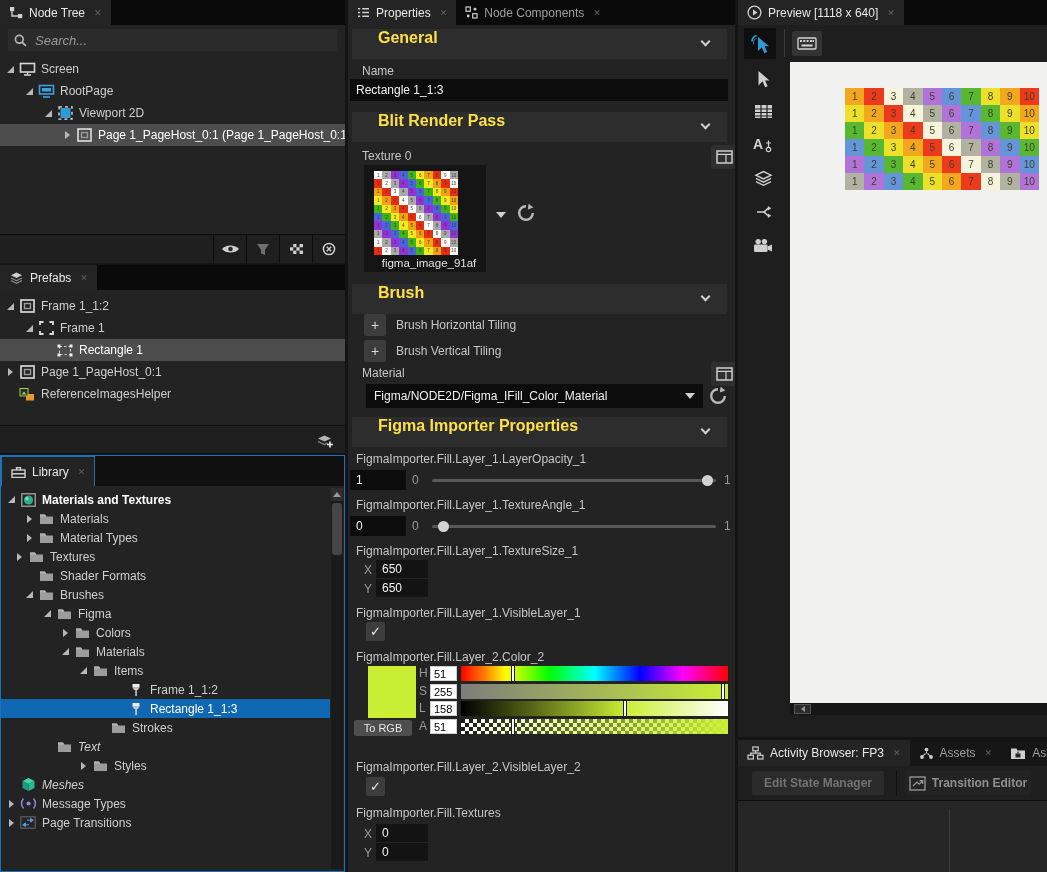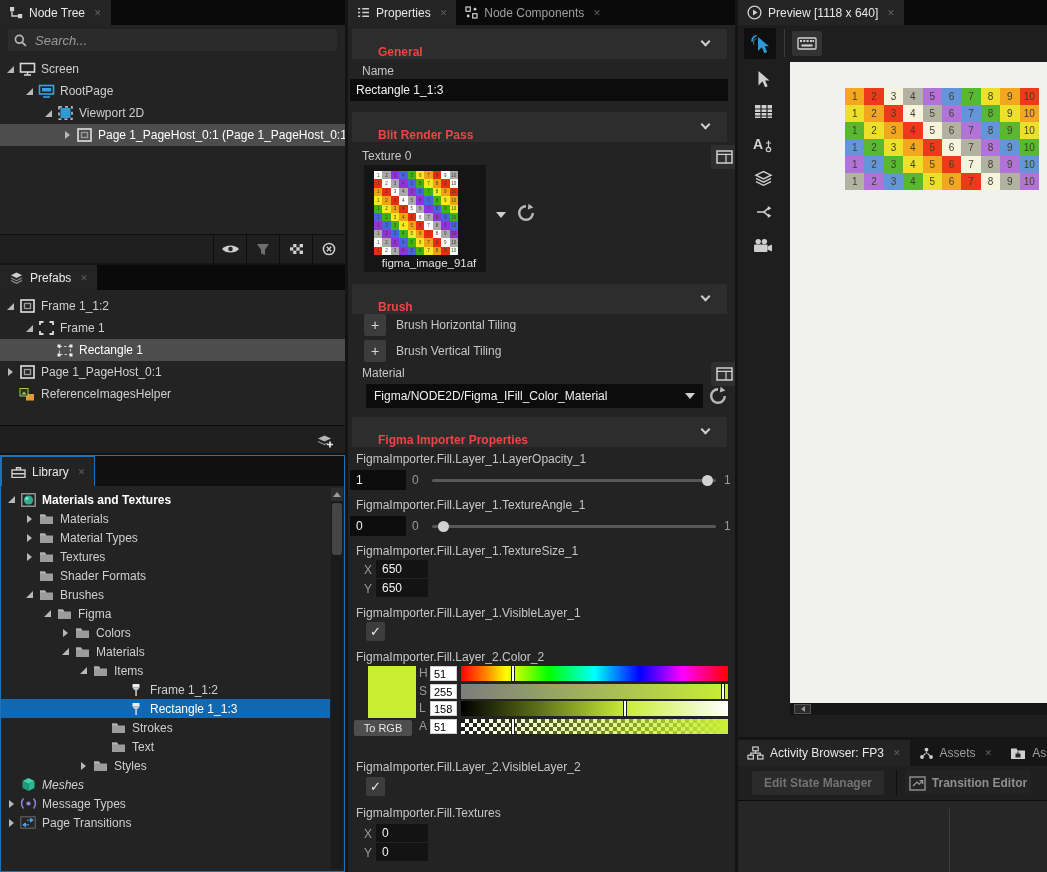--- a/index.html
+++ b/index.html
@@ -4,21 +4,21 @@
 <style>
   html,body{margin:0;padding:0;background:#141414;}
   *{box-sizing:border-box;}
   body{font-family:"Liberation Sans","DejaVu Sans",sans-serif;font-size:12px;color:#c8c8c8;}
   .app{position:relative;width:1047px;height:872px;background:#141414;overflow:hidden;}
   .panel{position:absolute;background:#232323;overflow:hidden;}
   .tabbar{position:absolute;left:0;right:0;top:0;height:25px;background:#0a0a0a;display:flex;align-items:stretch;overflow:hidden;}
   .tab{display:flex;align-items:center;gap:6px;padding:0 9px;font-size:12px;color:#9f9f9f;white-space:nowrap;flex:0 0 auto;}
   .tab.active{background:#242424;color:#e8e8e8;}
   .tclose{color:#606060;font-size:9px;margin-left:3px;}
-  .hdr{position:absolute;left:4px;right:8px;height:30px;background:#2d2d2d;display:flex;align-items:flex-end;font-weight:bold;color:#ef4444;font-size:12px;padding-left:26px;}
+  .hdr{position:absolute;left:4px;right:8px;height:30px;background:#2d2d2d;display:flex;align-items:flex-start;font-weight:bold;color:#fde047;font-size:16px;padding-left:26px;}
   .chev{position:absolute;right:18px;top:9px;width:7px;height:7px;border-right:2px solid #cfcfcf;border-bottom:2px solid #cfcfcf;transform:rotate(45deg);}
   .lab{position:absolute;font-size:12px;color:#c6c6c6;white-space:nowrap;}
   .dim{color:#9a9a9a;}
   .inp{position:absolute;background:#0c0c0c;border:0;color:#f2f2f2;font-size:12px;padding:0 6px;font-family:inherit;outline:none;}
   .ibtn{position:absolute;background:#2f2f2f;border-radius:2px;display:flex;align-items:center;justify-content:center;}
   .rst{position:absolute;display:flex;align-items:center;justify-content:center;}
   .dd{position:absolute;background:#0c0c0c;display:flex;align-items:center;color:#f0f0f0;font-size:12px;padding:0 8px;}
   .ddarrow{width:0;height:0;border-left:5px solid transparent;border-right:5px solid transparent;border-top:6px solid #cfcfcf;}
   .trow{display:flex;align-items:center;color:#cfcfcf;cursor:default;}
   .trow.selgray{background:#4d4d4d;color:#fff;}
@@ -299,21 +299,21 @@
             <span class="car-c"></span>
           </span>
           <span class="ticon">
             <svg width="15" height="12">
               <path d="M1 1.5h5l1.3 2H14V11H1z" fill="#9c9c9c"></path>
               <path d="M1 1.5h5l1.3 2H1z" fill="#b4b4b4"></path>
             </svg>
           </span>
           <span class="tlabel">Material Types</span>
         </div>
-        <div class="trow" style="height: 19px; padding-left: 22px;">
+        <div class="trow" style="height: 19px; padding-left: 12px;">
           <span class="carbox">
             <span class="car-c"></span>
           </span>
           <span class="ticon">
             <svg width="15" height="12">
               <path d="M1 1.5h5l1.3 2H14V11H1z" fill="#9c9c9c"></path>
               <path d="M1 1.5h5l1.3 2H1z" fill="#b4b4b4"></path>
             </svg>
           </span>
           <span class="tlabel">Textures</span>
@@ -413,21 +413,21 @@
         <div class="trow" style="height: 19px; padding-left: 94px;">
           <span class="carbox"></span>
           <span class="ticon">
             <svg width="15" height="12">
               <path d="M1 1.5h5l1.3 2H14V11H1z" fill="#9c9c9c"></path>
               <path d="M1 1.5h5l1.3 2H1z" fill="#b4b4b4"></path>
             </svg>
           </span>
           <span class="tlabel">Strokes</span>
         </div>
-        <div class="trow" style="height: 19px; padding-left: 94px;">
+        <div class="trow" style="height: 19px; padding-left: 40px; font-style: italic;">
           <span class="carbox"></span>
           <span class="ticon">
             <svg width="15" height="12">
               <path d="M1 1.5h5l1.3 2H14V11H1z" fill="#9c9c9c"></path>
               <path d="M1 1.5h5l1.3 2H1z" fill="#b4b4b4"></path>
             </svg>
           </span>
           <span class="tlabel">Text</span>
         </div>
         <div class="trow" style="height: 19px; padding-left: 76px;">

